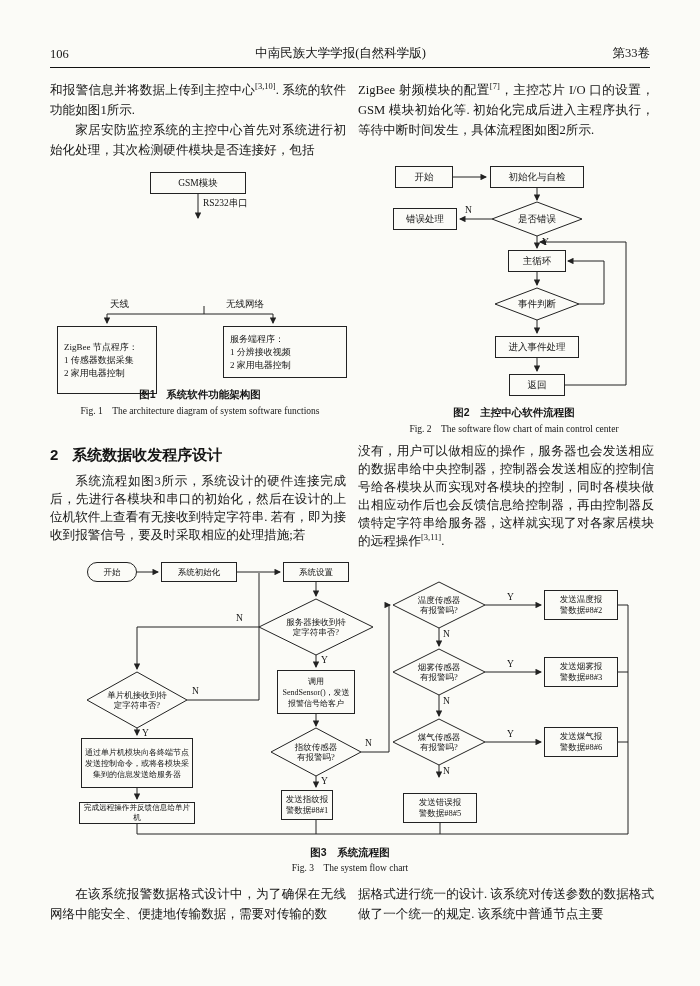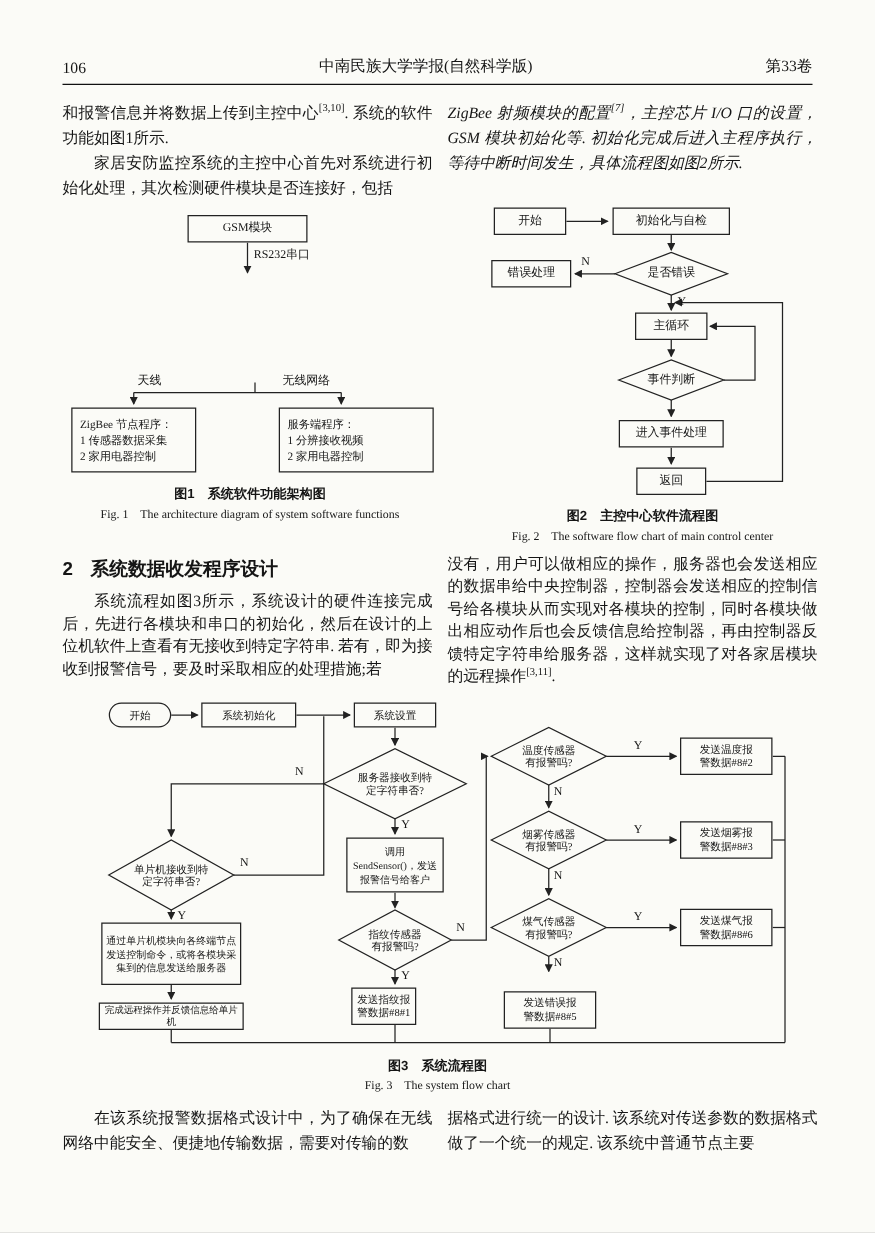--- a/index.html
+++ b/index.html
@@ -39,42 +39,42 @@
     <span>中南民族大学学报(自然科学版)</span>
     <span>第33卷</span>
   </div>
   <div class="hdr-rule"></div>
 
   <div class="body-text" style="left:50px;top:80px;width:296px;">
     <p><span>和报警信息并将数据上传到主控中心</span><sup>[3,10]</sup><span>. 系统的软件功能如图1所示.</span></p>
     <p class="indent">家居安防监控系统的主控中心首先对系统进行初始化处理，其次检测硬件模块是否连接好，包括</p>
   </div>
 
-  <div class="body-text" style="left:358px;top:80px;width:296px;font-style:italic;">
+  <div class="body-text" style="left:358px;top:80px;width:296px;">
     <p><span>ZigBee 射频模块的配置</span><sup>[7]</sup><span>，主控芯片 I/O 口的设置，GSM 模块初始化等. 初始化完成后进入主程序执行，等待中断时间发生，具体流程图如图2所示.</span></p>
   </div>
 
   <div class="fig" style="left:50px;top:166px;width:300px;height:256px;">
     <svg width="300" height="256">
       <defs>
         <marker id="arr1" viewBox="0 0 10 10" refX="8.5" refY="5" markerWidth="6.5" markerHeight="6.5" orient="auto-start-reverse">
             <path d="M0,0L10,5L0,10z" fill="#222"></path>
           </marker>
       </defs>
       <line x1="148" y1="28" x2="148" y2="52" stroke="#222" marker-end="url(#arr1)"></line>
       <line x1="154" y1="140" x2="154" y2="148" stroke="#222"></line>
       <line x1="57" y1="148" x2="223" y2="148" stroke="#222"></line>
       <line x1="57" y1="148" x2="57" y2="157" stroke="#222" marker-end="url(#arr1)"></line>
       <line x1="223" y1="148" x2="223" y2="157" stroke="#222" marker-end="url(#arr1)"></line>
     </svg>
     <div class="node" style="left:100px;top:6px;width:96px;height:22px;">GSM模块</div>
     <div class="branch-label" style="left:153px;top:31px;">RS232串口</div>
     <div class="branch-label" style="left:60px;top:132px;">天线</div>
     <div class="branch-label" style="left:176px;top:132px;">无线网络</div>
-    <div class="node pre left-list" style="left:7px;top:160px;width:100px;height:52px;font-size:9px;line-height:13px;">ZigBee 节点程序：
+    <div class="node pre left-list" style="left:7px;top:160px;width:100px;height:68px;font-size:9px;line-height:13px;">ZigBee 节点程序：
 1 传感器数据采集
 2 家用电器控制</div>
     <div class="node pre left-list" style="left:173px;top:160px;width:124px;height:52px;font-size:9px;line-height:13px;">服务端程序：
 1 分辨接收视频
 2 家用电器控制</div>
     <div class="cap-cn" style="top:222px;">图1　系统软件功能架构图</div>
     <div class="cap-en" style="top:239px;">Fig. 1　The architecture diagram of system software functions</div>
   </div>
 
   <div class="fig" style="left:368px;top:160px;width:292px;height:278px;">

